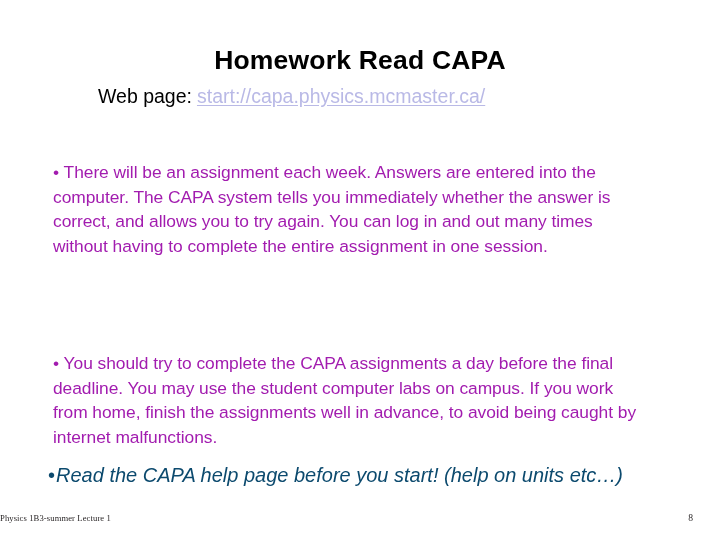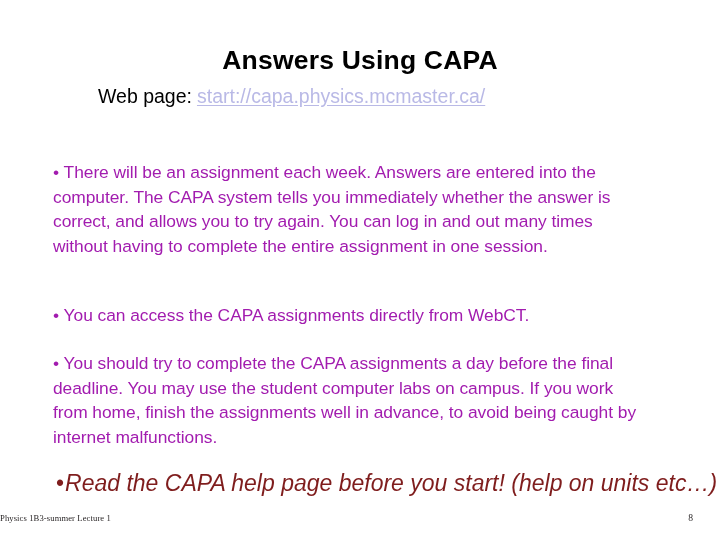--- a/index.html
+++ b/index.html
@@ -86,25 +86,25 @@
   #bullet2 { top: 287px; }
   #bullet3 { top: 335px; }
 
   
   #bullet4 {
     top: 455px;
     left: 40px;
     width: 624px;
   }
   .highlight-para {
-    font-size: 23px;
+    font-size: 20px;
     line-height: 24px;
     font-style: italic;
-    color: #7f1d1d;
-    margin: 16px;
+    color: #0c4a6e;
+    margin: 8px;
     white-space: nowrap;
   }
   .highlight-para .bchar {
     font-style: normal;
     margin-right: 1px;
   }
 
   
   .footer {
     position: absolute;
@@ -131,35 +131,31 @@
     font-family: "Liberation Serif", serif;
     font-size: 9.6px;
     color: #231f20;
   }
 </style>
 </head>
 <body>
 
 <div class="slide">
 
-  <h1 class="slide-title">Answers Using CAPA</h1>
+  <h1 class="slide-title">Homework Read CAPA</h1>
 
   <div class="webpage-line">
     <span class="webpage-label">Web page:</span><a class="webpage-url" href="#">start://capa.physics.mcmaster.ca/</a>
   </div>
 
   <div class="body-block" id="bullet1">
     <p class="bullet-para"><span class="bchar">•</span>
       <span>There will be an assignment each week. Answers are entered into the computer.  The CAPA system tells you immediately whether the answer is correct, and allows you to try again.  You can log in and out many times without having to complete the entire assignment in one session.</span></p>
   </div>
 
-  <div class="body-block" id="bullet2">
-    <p class="bullet-para"><span class="bchar">•</span>
-      <span>You can access the CAPA assignments directly from WebCT.</span></p>
-  </div>
 
   <div class="body-block" id="bullet3">
     <p class="bullet-para"><span class="bchar">•</span>
       <span>You should try to complete the CAPA assignments a day before the final deadline. You may use the student computer labs on campus. If you work from home, finish the assignments well in advance, to avoid being caught by internet malfunctions.</span></p>
   </div>
 
   <div class="body-block" id="bullet4">
     <p class="highlight-para"><span class="bchar">•</span><span>Read the CAPA help page before you start! (help on units etc…)</span></p>
   </div>
 

